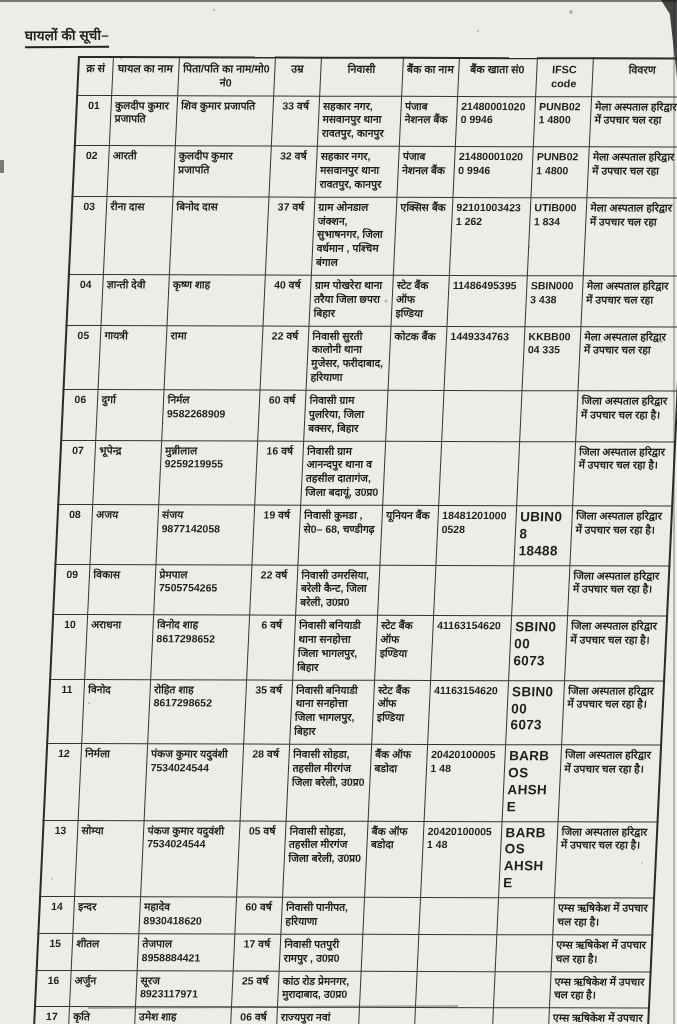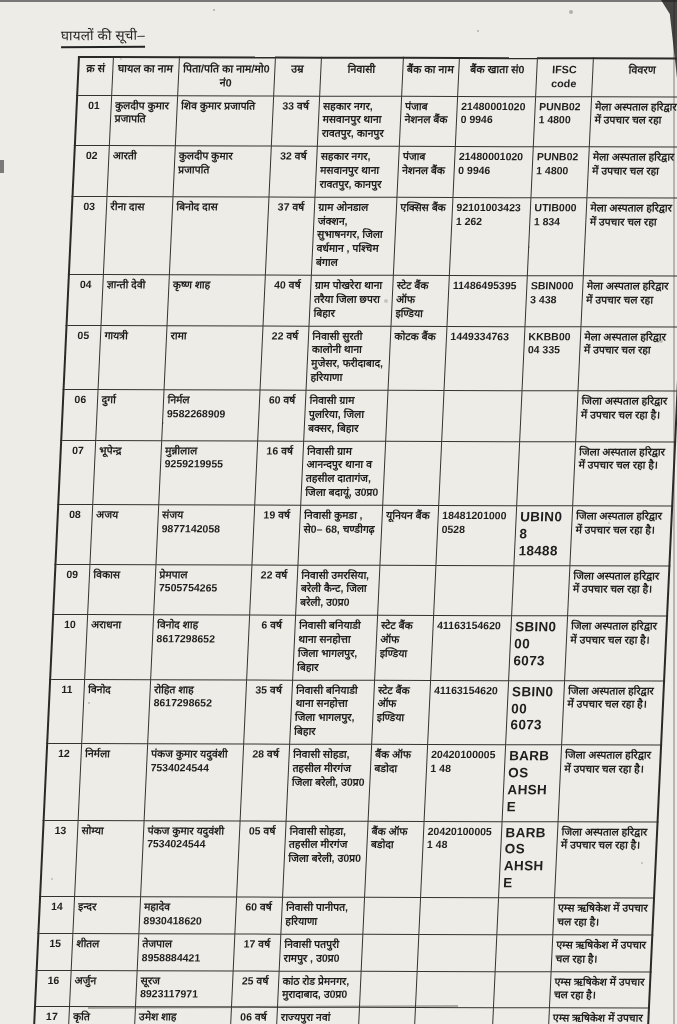--- a/index.html
+++ b/index.html
@@ -30,23 +30,23 @@
            border-radius: 50%; background: transparent;
            box-shadow: 213px 9px 0 0 rgba(70,70,70,.4), 570px 11px 0 1px rgba(70,70,70,.35),
                        477px 30px 0 0 rgba(90,90,90,.4), 120px 58px 0 0 rgba(120,120,110,.35),
                        648px 120px 0 0 rgba(90,90,90,.4), 528px 246px 0 0 rgba(100,100,95,.4),
                        385px 300px 0 1px rgba(110,110,105,.3), 162px 422px 0 0 rgba(100,100,95,.4),
                        608px 522px 0 0 rgba(100,100,95,.35), 88px 702px 0 0 rgba(100,100,95,.4),
                        641px 862px 0 0 rgba(100,100,95,.35), 302px 982px 0 0 rgba(100,100,95,.4),
                        51px 878px 0 0 rgba(100,100,95,.35), 660px 340px 0 1px rgba(90,90,85,.3); }
 
   .doc-title { position: absolute; left: 25px; top: 26px;
-               font-size: 13.5px; font-weight: normal; letter-spacing: .2px;
+               font-size: 13.5px; font-weight: bold; letter-spacing: .2px;
                border-bottom: 2px solid #222; padding-bottom: 2px;
-               transform: rotate(-.4deg); margin-left: 36px; }
+               transform: rotate(-.4deg); }
 
   .table-wrap { position: absolute; left: 78px; top: 56px; width: 620px;
                 transform: skewX(-2.5deg) rotate(.15deg);
                 transform-origin: top left; }
 
   table { border-collapse: collapse; width: 614px; table-layout: fixed;
           background: transparent; }
   th, td { border: 1.4px solid #35332f; vertical-align: top;
            padding: 3px 4px 5px 4px;
            font-size: 10.5px; line-height: 1.32; font-weight: bold;

